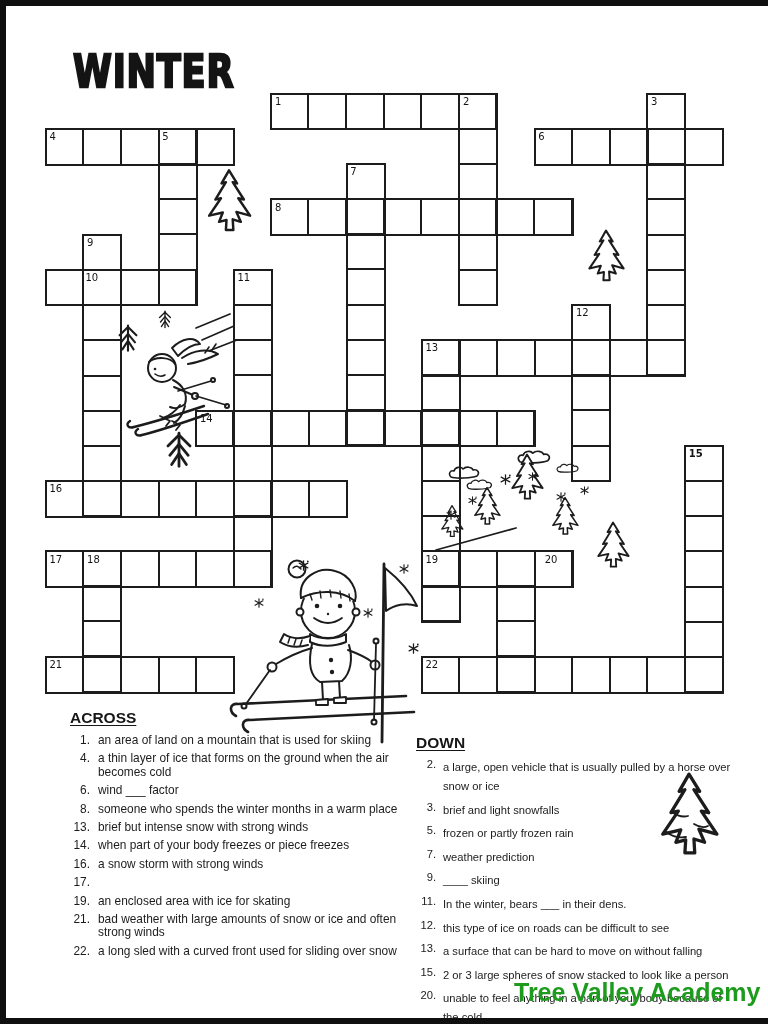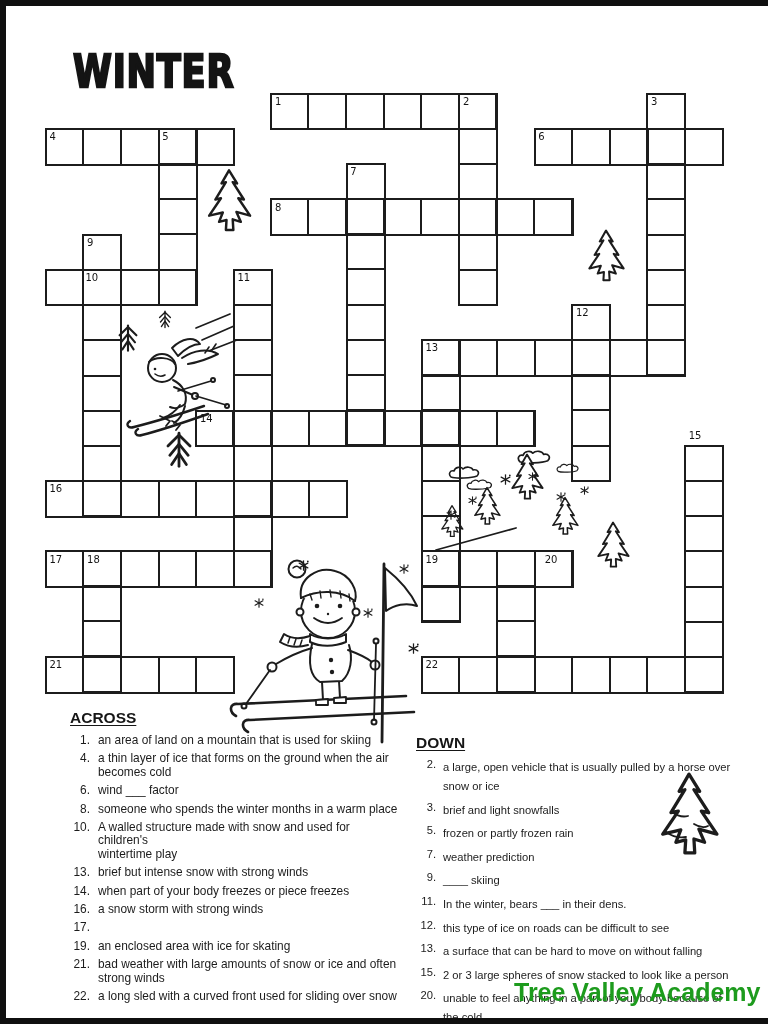--- a/index.html
+++ b/index.html
@@ -77,21 +77,21 @@
       <span class="cellnum" style="left: 162.3px; top: 132.2px;">5</span>
       <span class="cellnum" style="left: 538.3px; top: 132.2px;">6</span>
       <span class="cellnum" style="left: 350.3px; top: 167.4px;">7</span>
       <span class="cellnum" style="left: 275.1px; top: 202.6px;">8</span>
       <span class="cellnum" style="left: 87.1px; top: 237.8px;">9</span>
       <span class="cellnum" style="left: 49.5px; top: 273px; margin-left: 36px;">10</span>
       <span class="cellnum" style="left: 237.5px; top: 273px;">11</span>
       <span class="cellnum" style="left: 575.9px; top: 308.2px;">12</span>
       <span class="cellnum" style="left: 425.5px; top: 343.4px;">13</span>
       <span class="cellnum" style="left: 199.9px; top: 413.8px;">14</span>
-      <span class="cellnum" style="left: 688.7px; top: 431px;">15</span>
+      <span class="cellnum" style="left: 688.7px; top: 449px; font-weight: bold;">15</span>
       <span class="cellnum" style="left: 49.5px; top: 484.2px;">16</span>
       <span class="cellnum" style="left: 49.5px; top: 554.6px;">17</span>
       <span class="cellnum" style="left: 87.1px; top: 554.6px;">18</span>
       <span class="cellnum" style="left: 425.5px; top: 554.6px;">19</span>
       <span class="cellnum" style="left: 500.7px; top: 554.6px; margin-left: 44px;">20</span>
       <span class="cellnum" style="left: 49.5px; top: 660.2px;">21</span>
       <span class="cellnum" style="left: 425.5px; top: 660.2px;">22</span>
     </div>
 
   <svg id="art" viewBox="0 0 768 1024" fill="none" stroke="#1c1c1c" stroke-width="2" stroke-linecap="round" stroke-linejoin="round">
@@ -243,25 +243,20 @@
         </div>
         <div class="clue">
           <span class="cnum">6.</span>
           <span class="ctext">wind ___ factor</span>
         </div>
         <div class="clue">
           <span class="cnum">8.</span>
           <span class="ctext">someone who spends the winter months in a warm place</span>
         </div>
         <div class="clue">
-          <span class="cnum">10.</span>
-          <span class="ctext">A walled structure made with snow and used for children's
-wintertime play</span>
-        </div>
-        <div class="clue">
           <span class="cnum">13.</span>
           <span class="ctext">brief but intense snow with strong winds</span>
         </div>
         <div class="clue">
           <span class="cnum">14.</span>
           <span class="ctext">when part of your body freezes or piece freezes</span>
         </div>
         <div class="clue">
           <span class="cnum">16.</span>
           <span class="ctext">a snow storm with strong winds</span>

